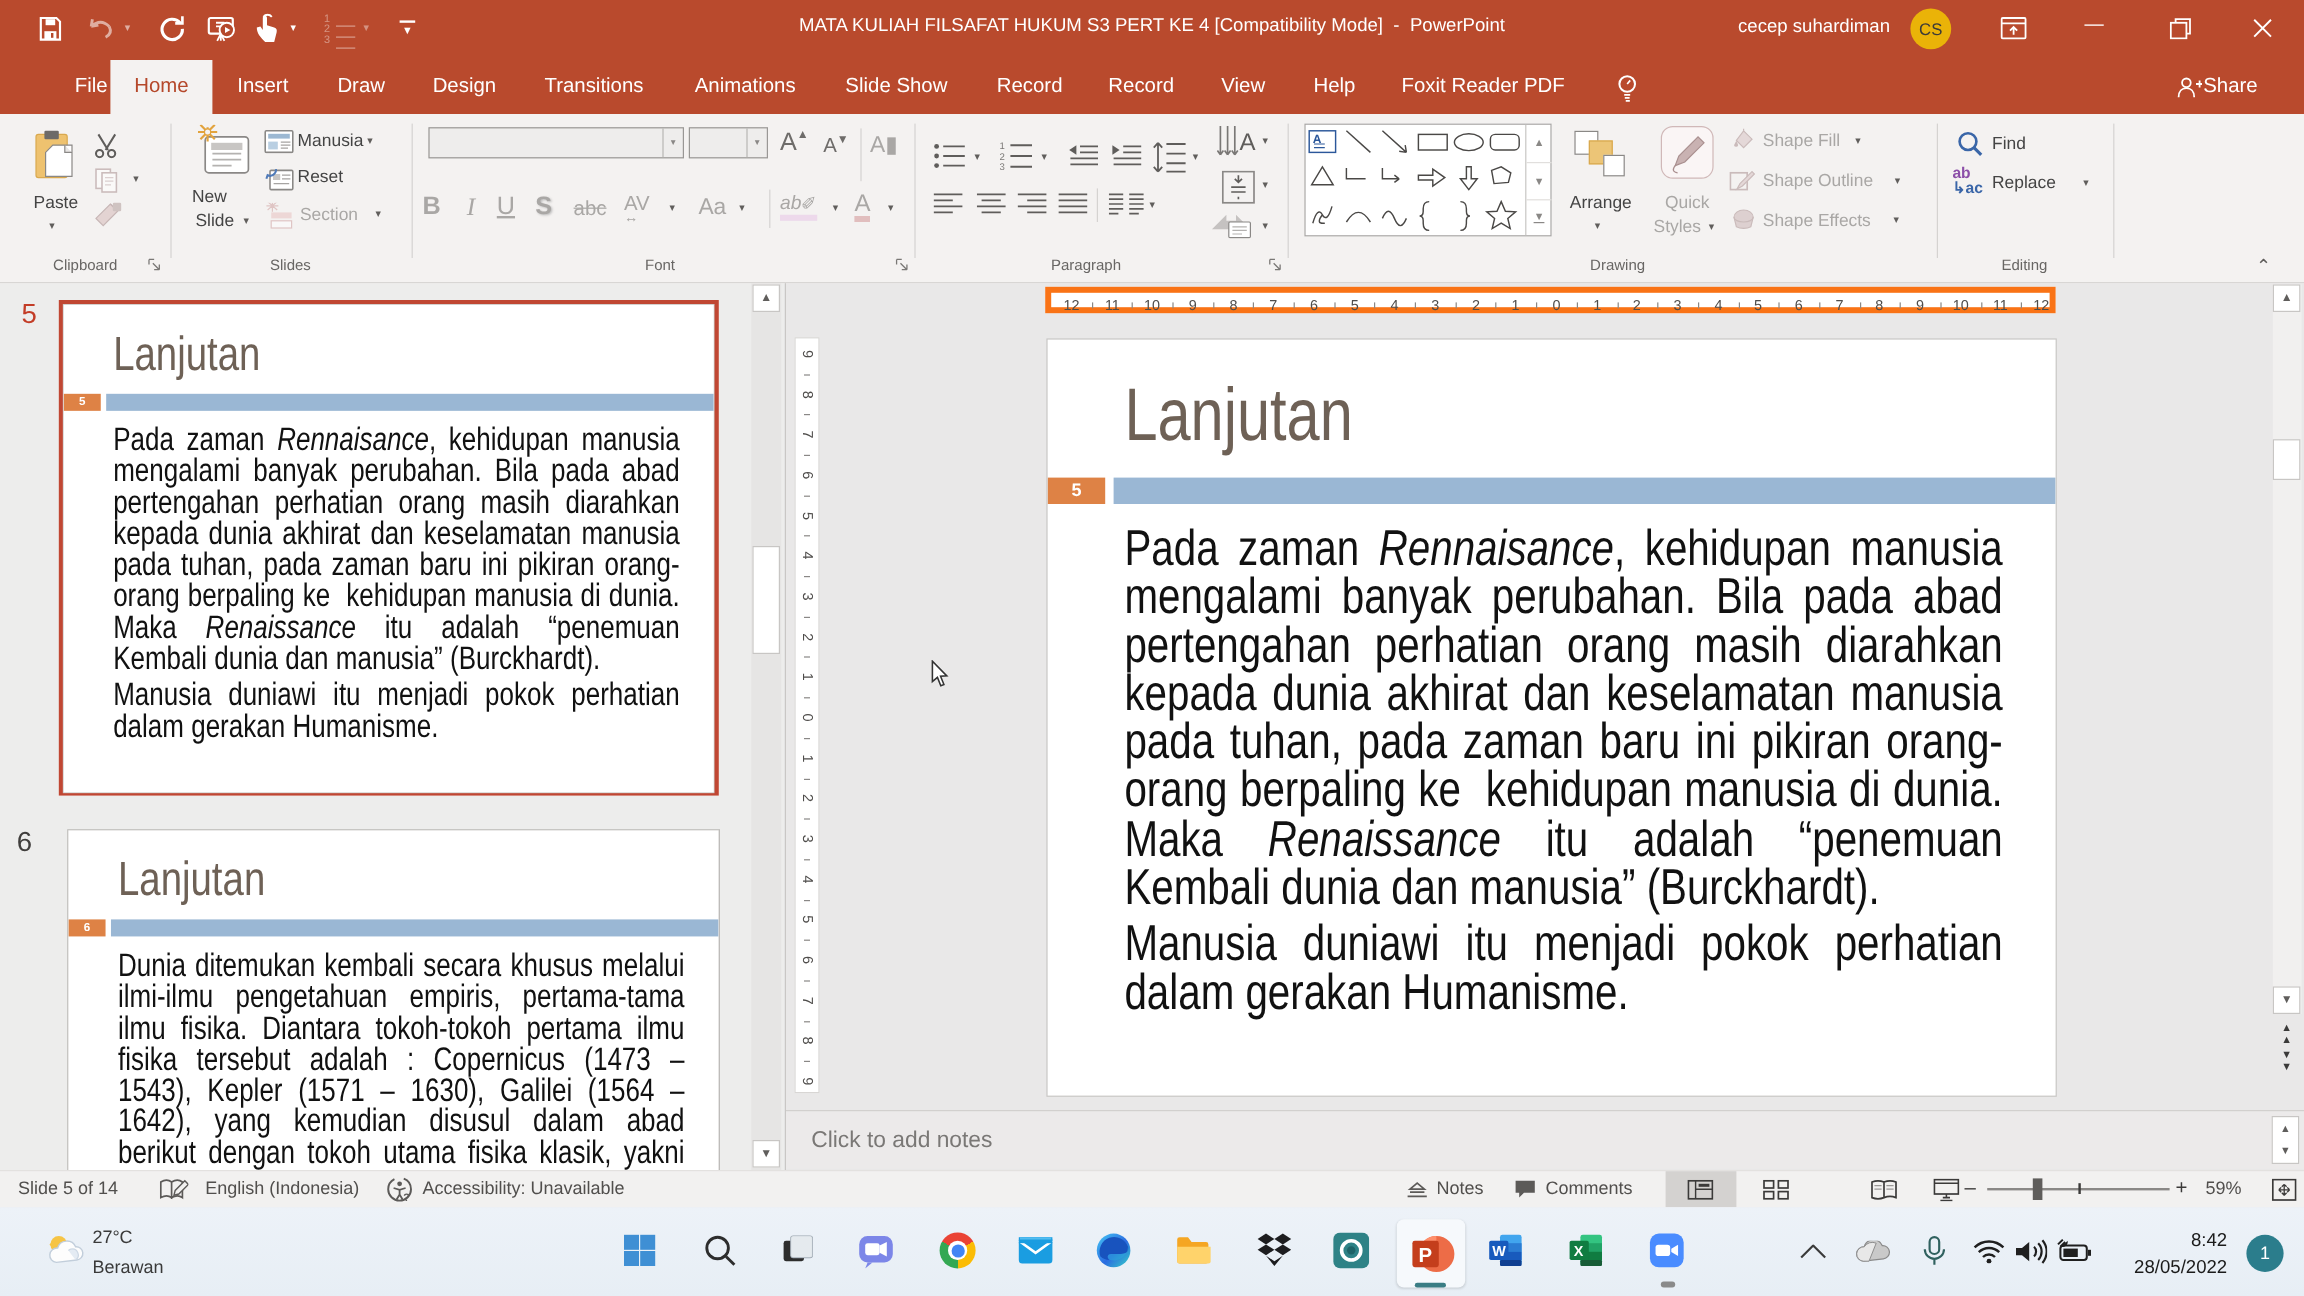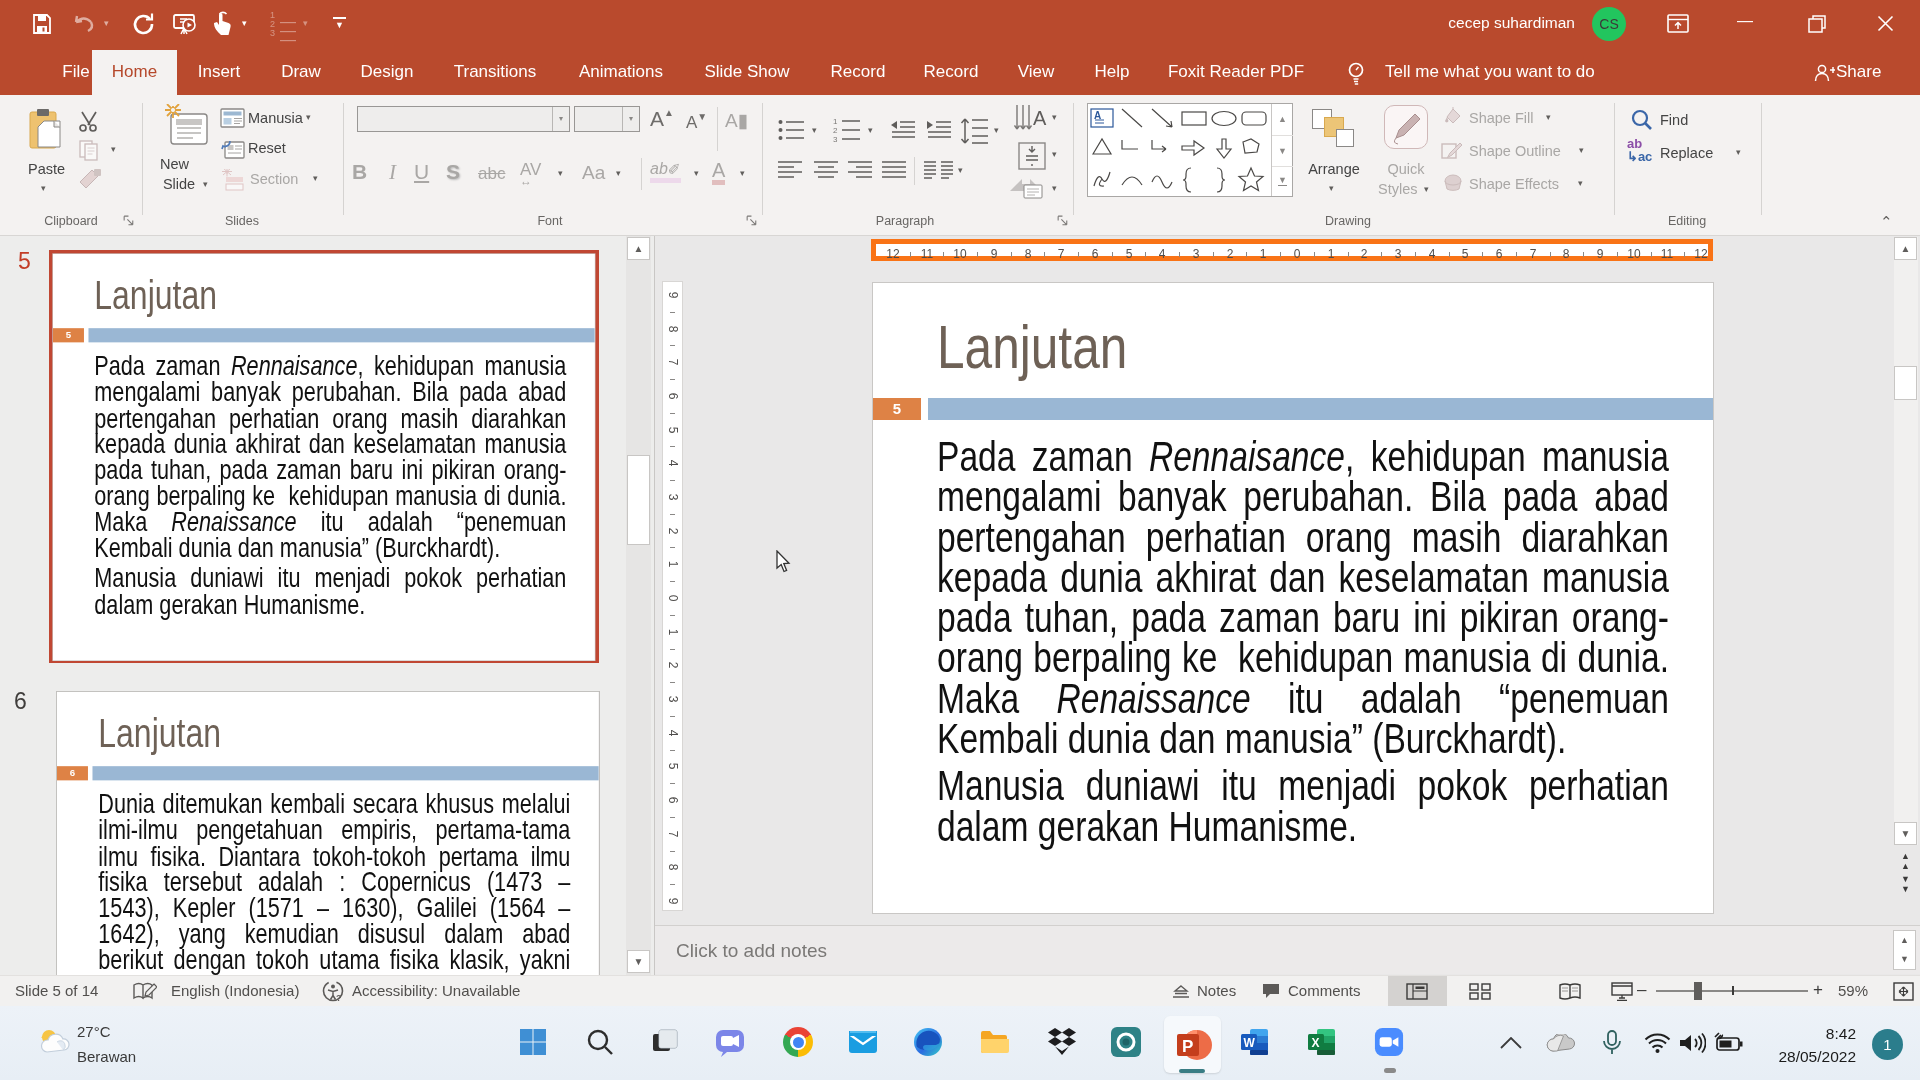--- a/index.html
+++ b/index.html
@@ -3,21 +3,21 @@
 <style>
 *{margin:0;padding:0;box-sizing:border-box}
 html,body{width:1920px;height:1080px;overflow:hidden;font-family:"Liberation Sans",sans-serif}
 #app{position:absolute;left:0;top:0;width:1920px;height:1080px;background:#e9e8e8}
 .abs{position:absolute}
 
 #titlebar{position:absolute;left:0;top:0;width:1920px;height:95px;background:#b94a2d}
 #qat{position:absolute;left:0;top:0;width:1920px;height:50px;color:#fff}
 #title{position:absolute;left:0;top:13px;width:1920px;text-align:center;color:#fff;font-size:15.5px}
 #account{position:absolute;right:345px;top:14px;color:#fff;font-size:15.5px}
-#avatar{position:absolute;left:1592px;top:7px;width:34px;height:34px;border-radius:50%;background:#22c55e;color:#3b3a39;font-size:14px;text-align:center;line-height:34px}
+#avatar{position:absolute;left:1592px;top:7px;width:34px;height:34px;border-radius:50%;background:#eab308;color:#3b3a39;font-size:14px;text-align:center;line-height:34px}
 
 #tabs{position:absolute;left:0;top:50px;width:1920px;height:45px;color:#fff;font-size:17px}
 .tab{position:absolute;top:0;height:45px;line-height:43px;text-align:center}
 #hometab{position:absolute;left:92px;top:0;width:85px;height:45px;background:#f4f2f1;color:#b5482b;line-height:43px;text-align:center}
 
 #ribbon{position:absolute;left:0;top:95px;width:1920px;height:141px;background:#f4f2f1;border-bottom:1px solid #d8d6d4}
 .gsep{position:absolute;top:8px;width:1px;height:112px;background:#d5d3d1}
 .glabel{position:absolute;top:119px;font-size:12.5px;color:#686664;text-align:center}
 .launcher{position:absolute;top:119px;width:14px;height:14px;font-size:11px;color:#7a7876}
 .rtext{font-size:14.5px;color:#444}
@@ -85,20 +85,21 @@
           <path d="M9 24 c-4-4-7-7-7-12 l3-1 2 3 V4 c0-2.5 3.5-2.5 3.5 0 v6 l6 2 c2 .7 2.5 2 2 4 l-2 8z" fill="#fff"></path>
           <path d="M7.5 3 a4.5 4.5 0 0 1 7 0" fill="none" stroke="#fff" stroke-width="1.6"></path>
         </svg>
       <div class="abs" style="left:242px;top:18px;color:#fff;font-size:9px">▾</div>
       <div class="abs" style="left:270px;top:11px;opacity:.4;color:#fff;font-size:9px;line-height:9px">1<br>2<br>3</div>
       <div class="abs" style="left:280px;top:13px;opacity:.4">—<div style="margin-top:-9px">—</div><div style="margin-top:-9px">—</div></div>
       <div class="abs" style="left:303px;top:18px;opacity:.4;color:#fff;font-size:9px">▾</div>
       <div class="abs" style="left:333px;top:17px;width:13px;height:2px;background:#fff"></div>
         <div class="abs" style="left:335px;top:20px;color:#fff;font-size:9px">▼</div>
     </div>
+    <div id="title">MATA KULIAH FILSAFAT HUKUM S3 PERT KE 4 [Compatibility Mode]&nbsp; -&nbsp; PowerPoint</div>
     <div id="account">cecep suhardiman</div>
     <div id="avatar">CS</div>
     <svg class="abs" style="left:1667px;top:14px" width="22" height="20" viewBox="0 0 22 20">
         <rect x="1" y="1" width="20" height="17" rx="1" fill="none" stroke="#fff" stroke-width="1.6"></rect>
         <path d="M1 5.5 h20" stroke="#fff" stroke-width="1.4"></path>
         <path d="M11 15 v-6 M8 11.5 l3-3 3 3" stroke="#fff" stroke-width="1.5" fill="none"></path>
       </svg>
     <div class="abs" style="left:1737px;top:12px;color:#fff;font-size:16px">—</div>
     <svg class="abs" style="left:1808px;top:15px" width="18" height="18" viewBox="0 0 18 18">
         <rect x="1" y="4" width="13" height="13" fill="none" stroke="#fff" stroke-width="1.5"></rect>
@@ -119,21 +120,20 @@
       <div class="tab" style="left:823px;width:70px">Record</div>
       <div class="tab" style="left:916px;width:70px">Record</div>
       <div class="tab" style="left:1011px;width:50px">View</div>
       <div class="tab" style="left:1087px;width:50px">Help</div>
       <div class="tab" style="left:1163px;width:146px">Foxit Reader PDF</div>
       <svg class="abs" style="left:1345px;top:11px" width="22" height="24" viewBox="0 0 22 24">
           <circle cx="11" cy="9" r="6.5" fill="none" stroke="#fff" stroke-width="1.7"></circle>
           <path d="M8.5 18 h5 M9 20.5 h4 M9.8 23 h3.4" stroke="#fff" stroke-width="1.5"></path>
           <path d="M11 9 l2.5-3" stroke="#fff" stroke-width="1.4"></path>
         </svg>
-      <div class="tab" style="left:1385px;width:230px;text-align:left">Tell me what you want to do</div>
       <svg class="abs" style="left:1813px;top:13px" width="22" height="20" viewBox="0 0 22 20">
           <circle cx="9" cy="6" r="3.6" fill="none" stroke="#fff" stroke-width="1.5"></circle>
           <path d="M2.5 18 c0-5 3-7.5 6.5-7.5 s6.5 2.5 6.5 7.5" fill="none" stroke="#fff" stroke-width="1.5"></path>
           <path d="M17 7 h6 M20 4 v6" stroke="#fff" stroke-width="1.5"></path>
         </svg>
       <div class="tab" style="left:1836px;width:60px;text-align:left">Share</div>
     </div>
   </div>
   <div id="ribbon">
 

